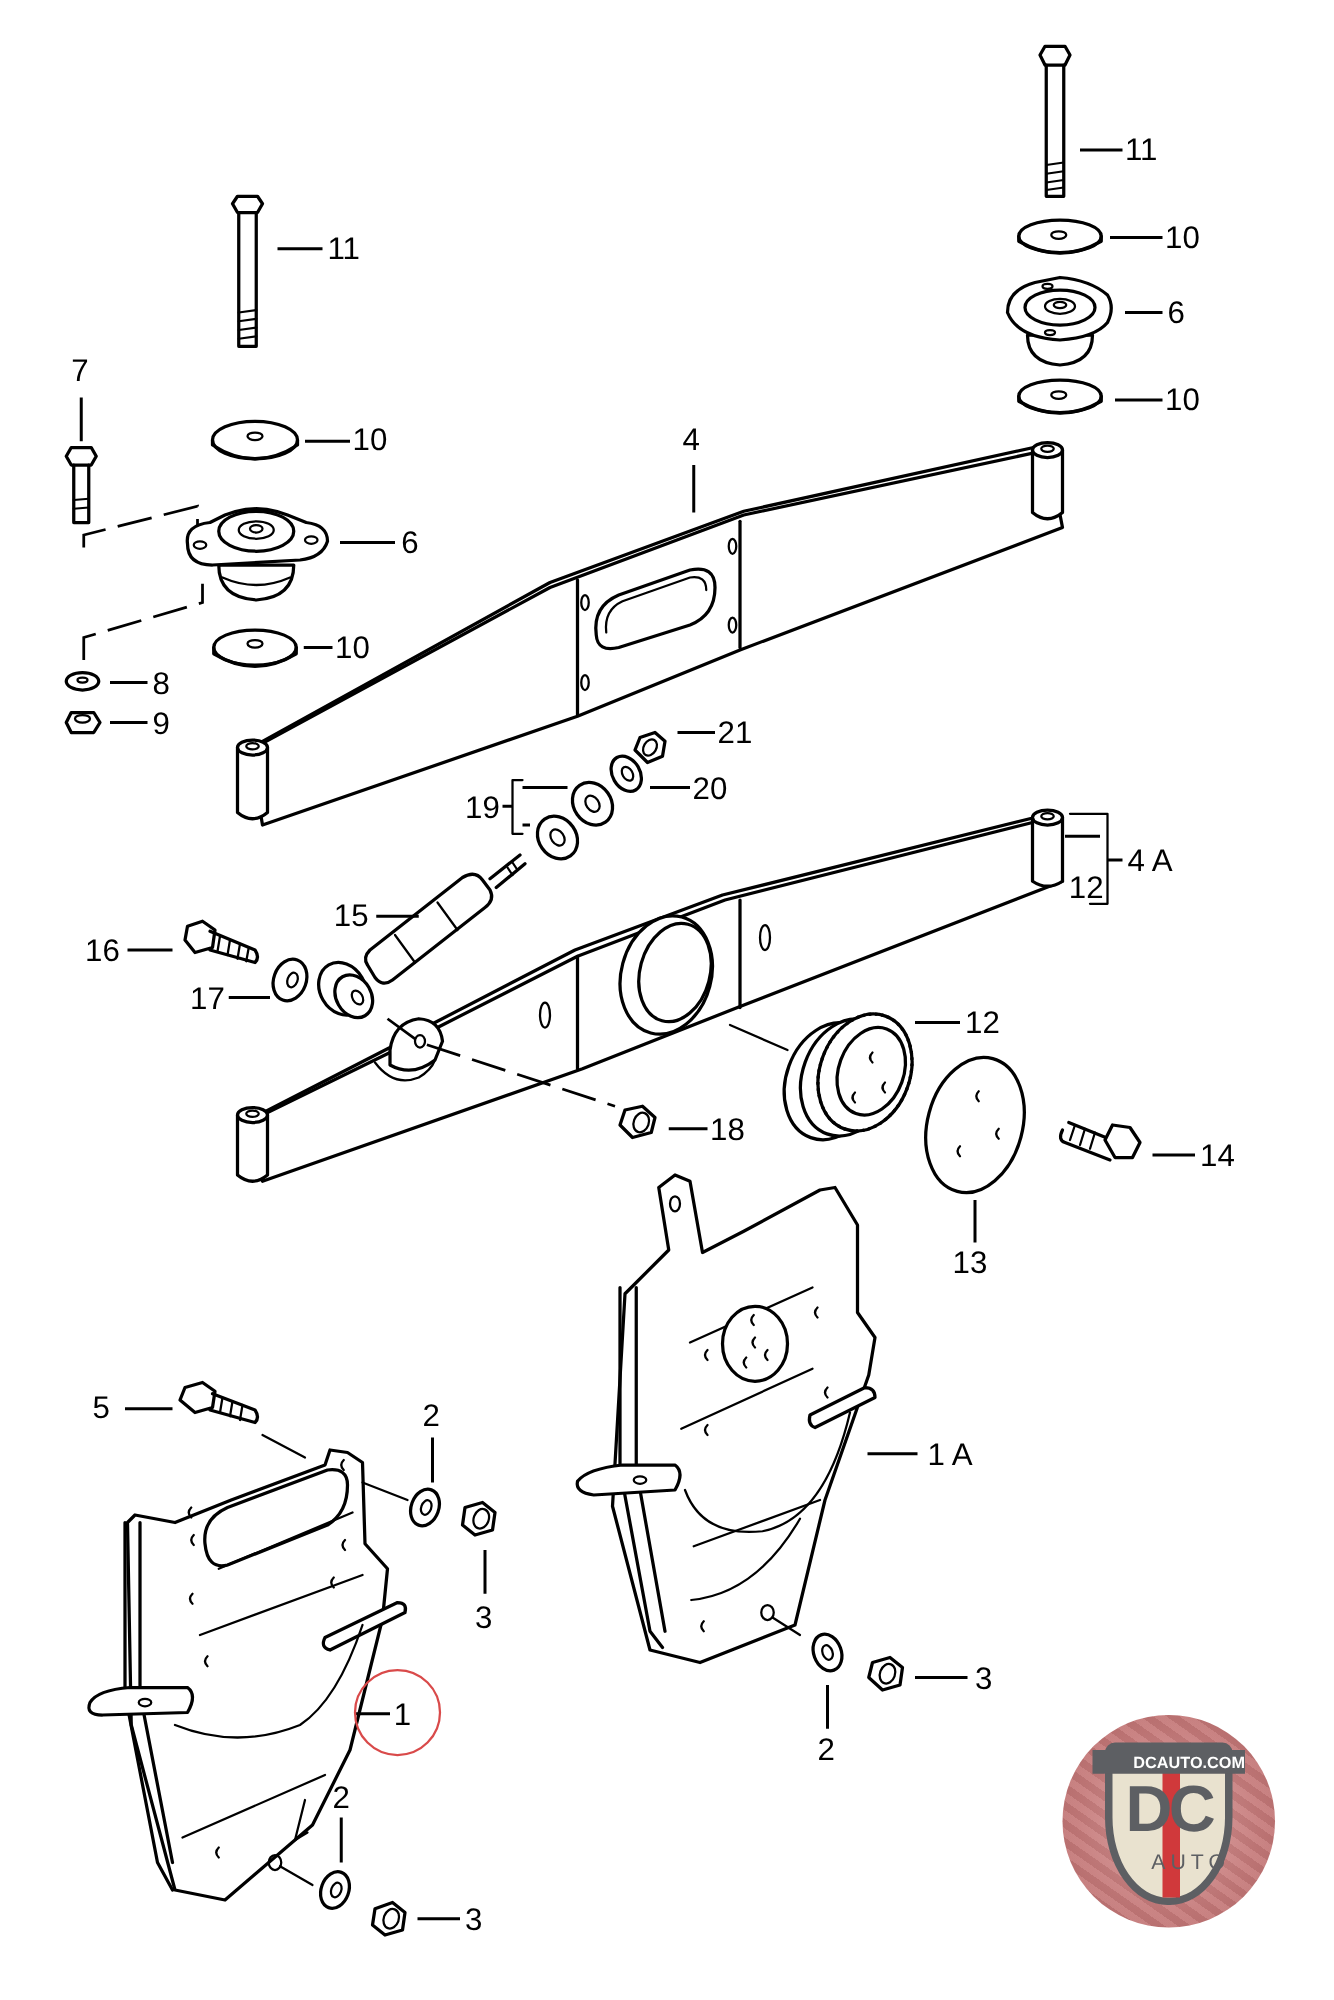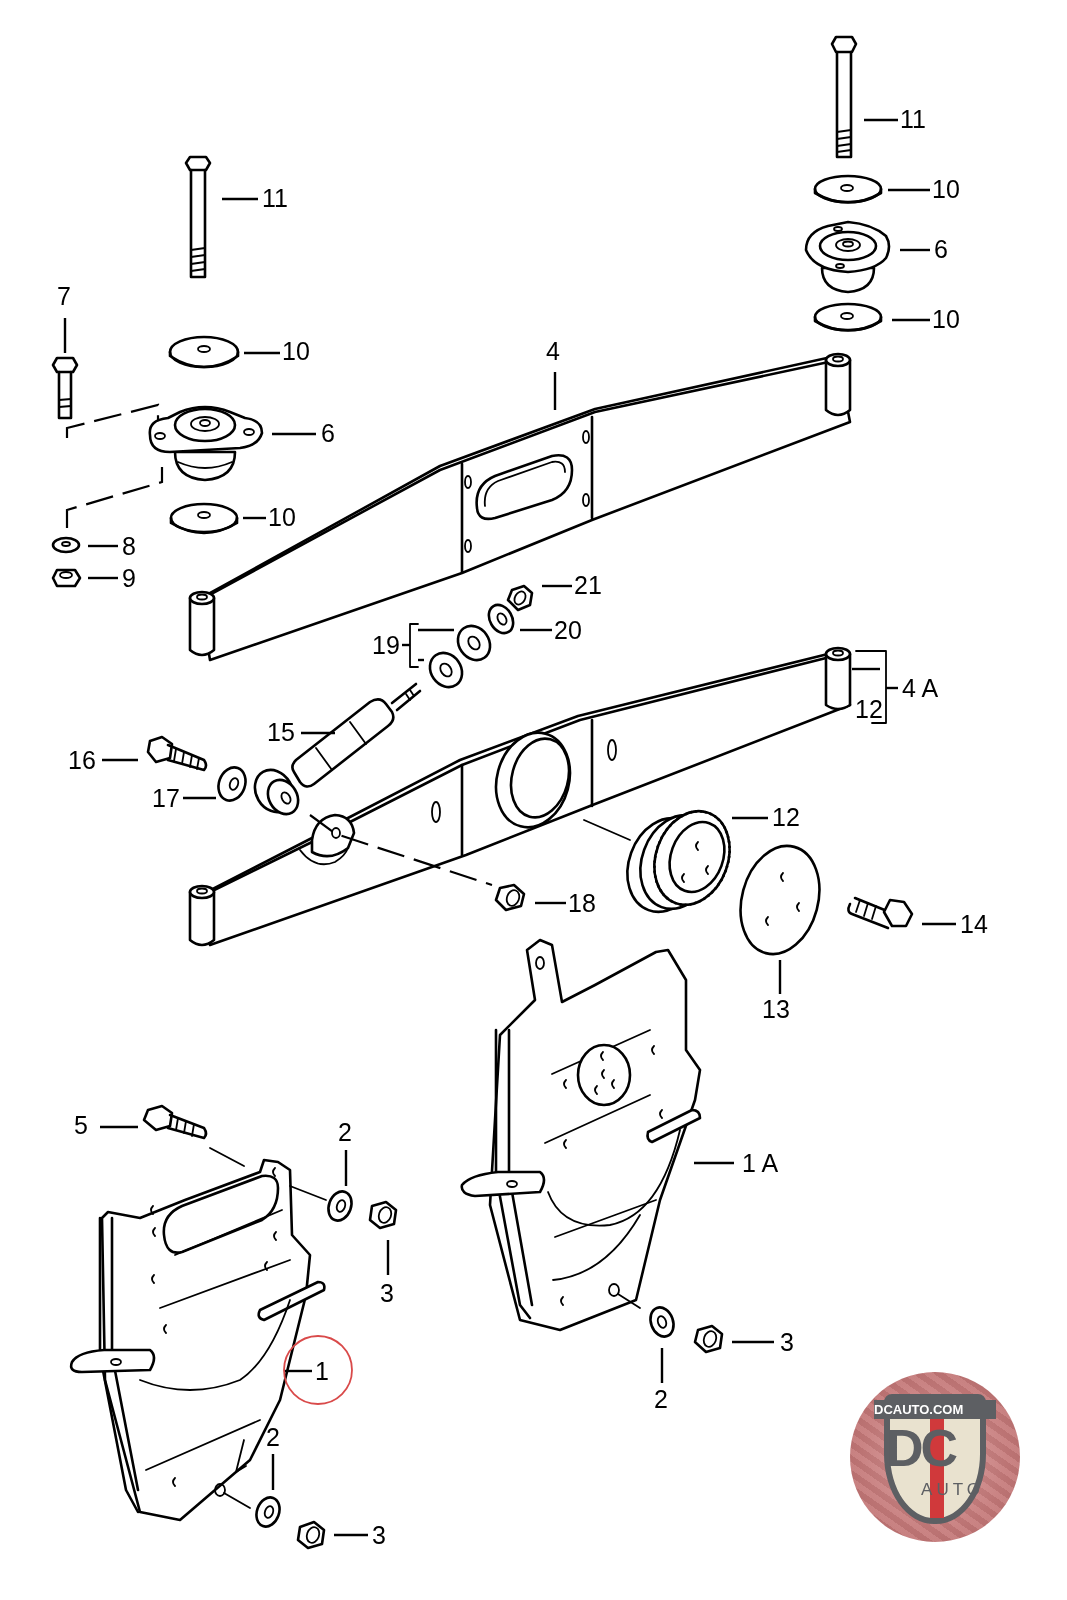--- a/index.html
+++ b/index.html
@@ -11,23 +11,23 @@
   .dash { stroke: #000; stroke-width: 2.2; fill: none; stroke-dasharray: 28 10; }
   .lbl { font-family: "Liberation Sans", sans-serif; font-size: 25px; fill: #000; }
   .lead { stroke: #000; stroke-width: 2.4; }
   .hl { stroke: #d94a4a; stroke-width: 1.8; fill: none; }
   #logo { position: absolute; left: 850px; top: 1372px; width: 170px; height: 170px; border-radius: 50%;
           background: radial-gradient(circle at 50% 50%, #d89b9b 0%, #c67a7a 60%, #b86b6b 100%); overflow: hidden; }
   #logo .texture { position: absolute; inset: 0; background: repeating-linear-gradient(35deg, rgba(255,255,255,0.08) 0 6px, rgba(0,0,0,0.05) 6px 12px); }
   #logo .shield { position: absolute; left: 34px; top: 22px; width: 102px; height: 130px; background: #e9e2cf;
           border: 6px solid #5d5f63; border-radius: 8px 8px 50px 50px / 8px 8px 70px 70px; box-sizing: border-box; }
   #logo .stripe { position: absolute; left: 40px; top: 0; width: 14px; height: 100%; background: #d0393b; }
-  #logo .url { position: absolute; left: 24px; top: 28px; width: 122px; text-align: left; color: #fff; font-weight: bold;
+  #logo .url { position: absolute; left: 24px; top: 28px; width: 122px; text-align: right; color: #fff; font-weight: bold;
           font-size: 13px; background: #5d5f63; padding: 2px 0; }
-  #logo .dc { position: absolute; left: 36px; top: 46px; width: 98px; text-align: left; color: #5d5f63; font-weight: bold;
+  #logo .dc { position: absolute; left: 36px; top: 46px; width: 98px; text-align: center; color: #5d5f63; font-weight: bold;
           font-size: 52px; letter-spacing: -3px; font-family: "Liberation Sans", sans-serif; }
   #logo .auto { position: absolute; left: 36px; top: 108px; width: 98px; text-align: right; color: #5d5f63;
           font-size: 17px; letter-spacing: 4px; }
 </style>
 </head>
 <body>
 
 <svg id="diagram" viewBox="0 0 1067 1600" xmlns="http://www.w3.org/2000/svg">
 
   <g>

